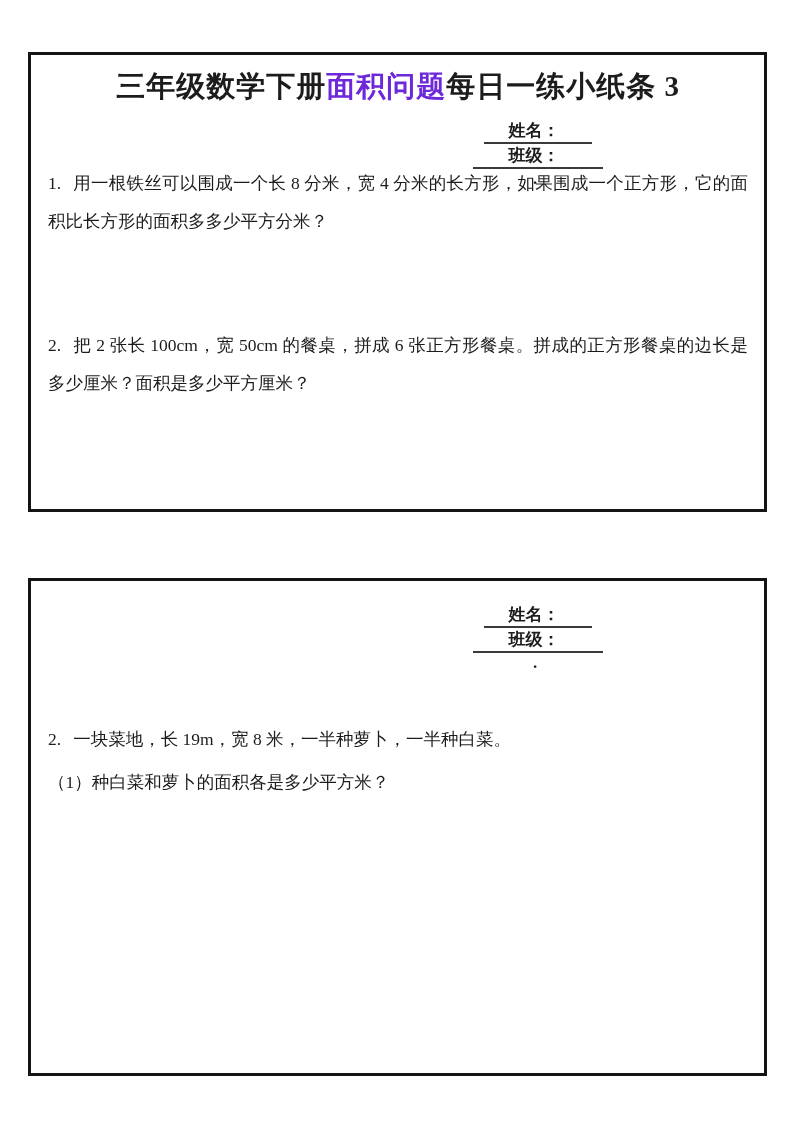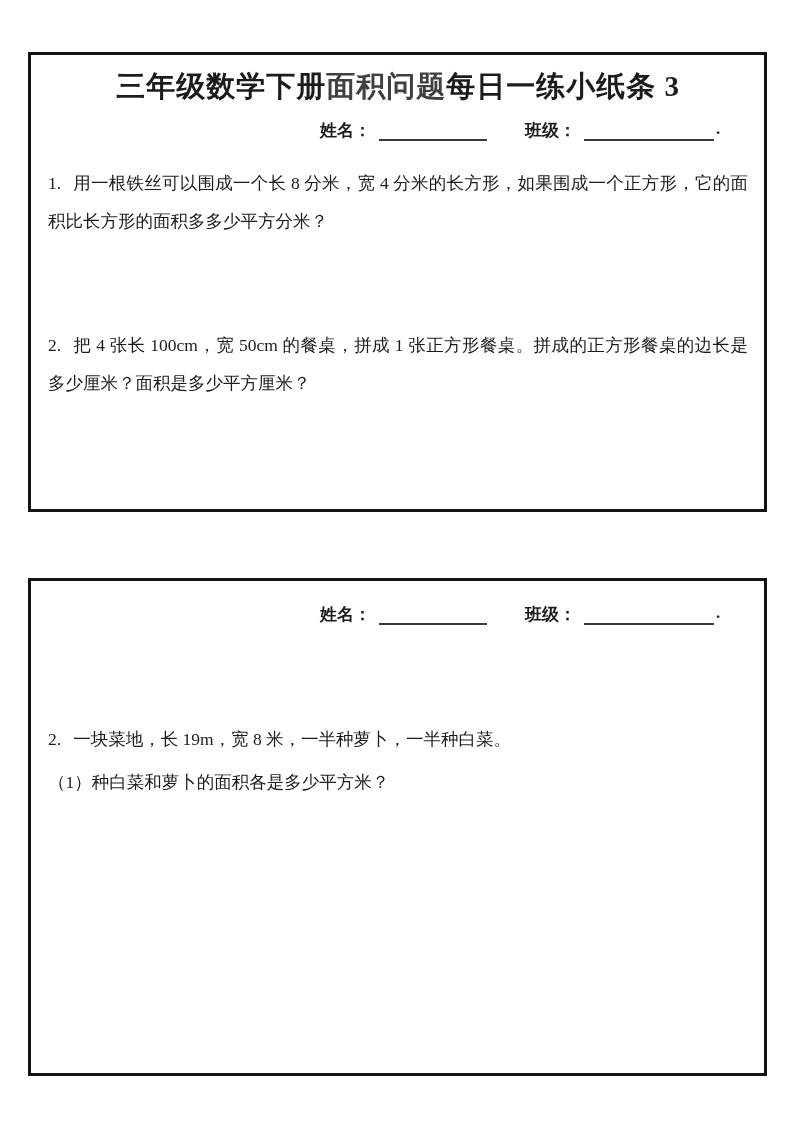--- a/index.html
+++ b/index.html
@@ -31,30 +31,31 @@
   }
 
   .ws-title {
     text-align: center;
     font-size: 29px;
     font-weight: 700;
     line-height: 42px;
     letter-spacing: 1px;
     white-space: nowrap;
   }
-  .ws-title .hl { color: #404040; }
+  .ws-title .hl { color: #6d28d9; }
 
   .name-row {
     display: flex;
-    align-items: flex-start;
+    align-items: center;
     margin: 12px 0 0 272px;
     font-size: 17px;
     font-weight: 700;
     height: 27px;
     white-space: nowrap;
+    flex-direction: column;
   }
   .blank-line {
     display: inline-block;
     border-bottom: 2px solid #3a3a3a;
     height: 20px;
     margin-left: 8px;
   }
   .blank-name  { width: 108px; }
   .blank-class { width: 130px; }
   .row-gap { width: 38px; }
@@ -86,21 +87,21 @@
       <span>姓名：</span>
       <span class="blank-line blank-name"></span>
       <span class="row-gap"></span>
       <span>班级：</span>
       <span class="blank-line blank-class"></span>
       <span class="end-period">.</span>
     </div>
 
     <p class="problem problem-1"><span class="pnum">1.</span><span>用一根铁丝可以围成一个长 8 分米，宽 4 分米的长方形，如果围成一个正方形，它的面积比长方形的面积多多少平方分米？</span></p>
 
-    <p class="problem problem-2"><span class="pnum">2.</span><span>把 4 张长 100cm，宽 50cm 的餐桌，拼成 1 张正方形餐桌。拼成的正方形餐桌的边长是多少厘米？面积是多少平方厘米？</span></p>
+    <p class="problem problem-2"><span class="pnum">2.</span><span>把 2 张长 100cm，宽 50cm 的餐桌，拼成 6 张正方形餐桌。拼成的正方形餐桌的边长是多少厘米？面积是多少平方厘米？</span></p>
   </div>
 </div>
 
 <div class="sheet sheet-2">
   <div class="sheet-inner">
 
     <div class="name-row">
       <span>姓名：</span>
       <span class="blank-line blank-name"></span>
       <span class="row-gap"></span>

